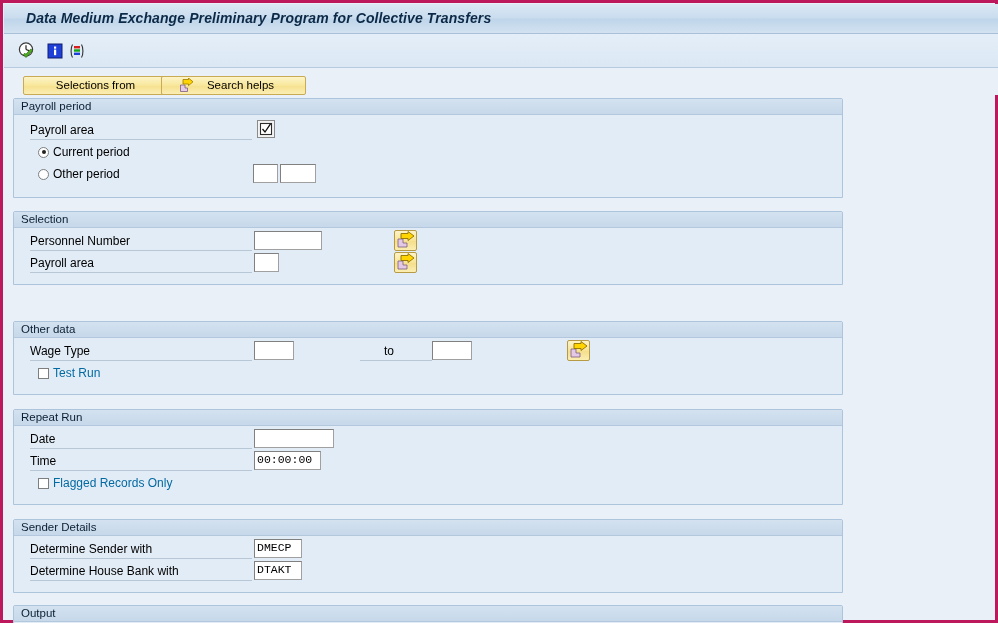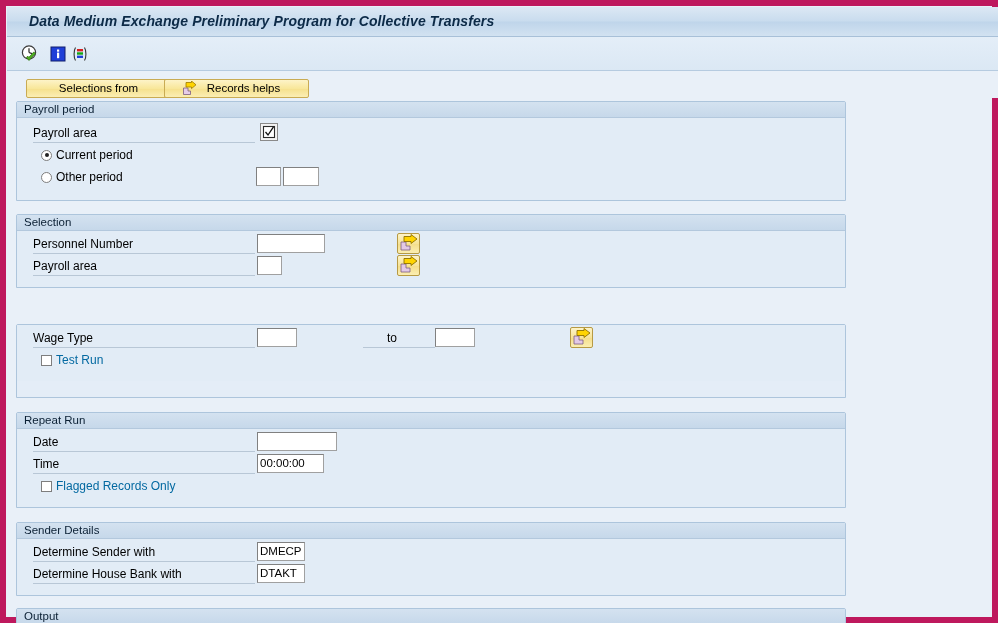--- a/index.html
+++ b/index.html
@@ -18,21 +18,21 @@
     -webkit-font-smoothing: none;
   }
 
   
   #app {
     position: relative;
     width: 998px;
     height: 623px;
     background: #e9f0f8;
     box-sizing: border-box;
-    border: 6px solid #be185d;
+    border: 3px solid #be185d;
   }
 
   
   .titlebar {
     position: absolute;
     left: 1px; top: 1px;
     width: 994px;
     height: 30px;
     background: linear-gradient(to bottom, #dce8f4 0%, #c9dcee 48%, #bfd5ea 52%, #d2e2f1 100%);
     border-bottom: 1px solid #a8c0d8;
@@ -152,21 +152,21 @@
     height: 1px;
     background: #b8c7d6;
   }
   .sapinput {
     position: absolute;
     background: #ffffff;
     border: 1px solid #a0a0a0;
     border-top-color: #808080;
     border-left-color: #808080;
     box-sizing: border-box;
-    font-family: Liberation Sans, sans-serif;
+    font-family: Liberation Mono, monospace;
     font-size: 11.5px;
     color: #000;
     padding: 0 2px;
     line-height: 16px;
     white-space: nowrap;
     overflow: hidden;
     cursor: text;
   }
   .matchbtn {
     position: absolute;
@@ -283,21 +283,21 @@
   <div class="buttonrow">
     <div class="sapbtn" style="left:19px; width:145px;">Selections from</div>
 
     <div class="sapbtn" style="left:157px; width:145px; text-indent:14px;">
       <span class="btn-ico">
         <svg width="15" height="15" viewBox="0 0 15 15">
           <path d="M1.5 7 L1.5 13.5 L8.5 13.5 L8.5 10 L6 10 L6 7 Z" fill="#e6cce8" stroke="#7c5d80" stroke-width="0.8"></path>
           <path d="M4 1.5 L9.5 1.5 L9.5 0 L14 3.8 L9.5 7.6 L9.5 6 L4 6 Z" fill="#ffd400" stroke="#9c7a00" stroke-width="0.8" stroke-linejoin="round"></path>
         </svg>
       </span>
-      <span>Records helps</span>
+      <span>Search helps</span>
     </div>
   </div>
 
   <div class="group" style="top:95px; height:100px;">
     <div class="group-header">Payroll period</div>
     <div class="group-body" style="height:82px;">
 
       <div class="fld-label" style="left:16px; top:8px;">Payroll area</div>
       <div class="label-rule" style="left:16px; top:24px; width:222px;"></div>
 
@@ -345,20 +345,21 @@
       <div class="arrowbtn" style="left:380px; top:24px;">
         <svg width="21" height="19" viewBox="0 0 21 19">
           <path d="M3 8 L3 16 L12 16 L12 12 L8 12 L8 8 Z" fill="#e3c9e6" stroke="#7c5d80" stroke-width="0.8"></path>
           <path d="M6 2.5 L13 2.5 L13 0.5 L19 5 L13 9.5 L13 7.5 L6 7.5 Z" fill="#ffd400" stroke="#8f7000" stroke-width="0.9" stroke-linejoin="round"></path>
         </svg>
       </div>
     </div>
   </div>
 
   <div class="group" style="top:318px; height:74px;">
+    <div class="group-header">Other data</div>
     <div class="group-body" style="height:56px;">
 
       <div class="fld-label" style="left:16px; top:6px;">Wage Type</div>
       <div class="label-rule" style="left:16px; top:22px; width:222px;"></div>
       <div class="sapinput" style="left:240px; top:3px; width:40px; height:19px;"></div>
 
       <div class="plain-text" style="left:370px; top:6px;">to</div>
       <div class="label-rule" style="left:346px; top:22px; width:72px;"></div>
       <div class="sapinput" style="left:418px; top:3px; width:40px; height:19px;"></div>
 

